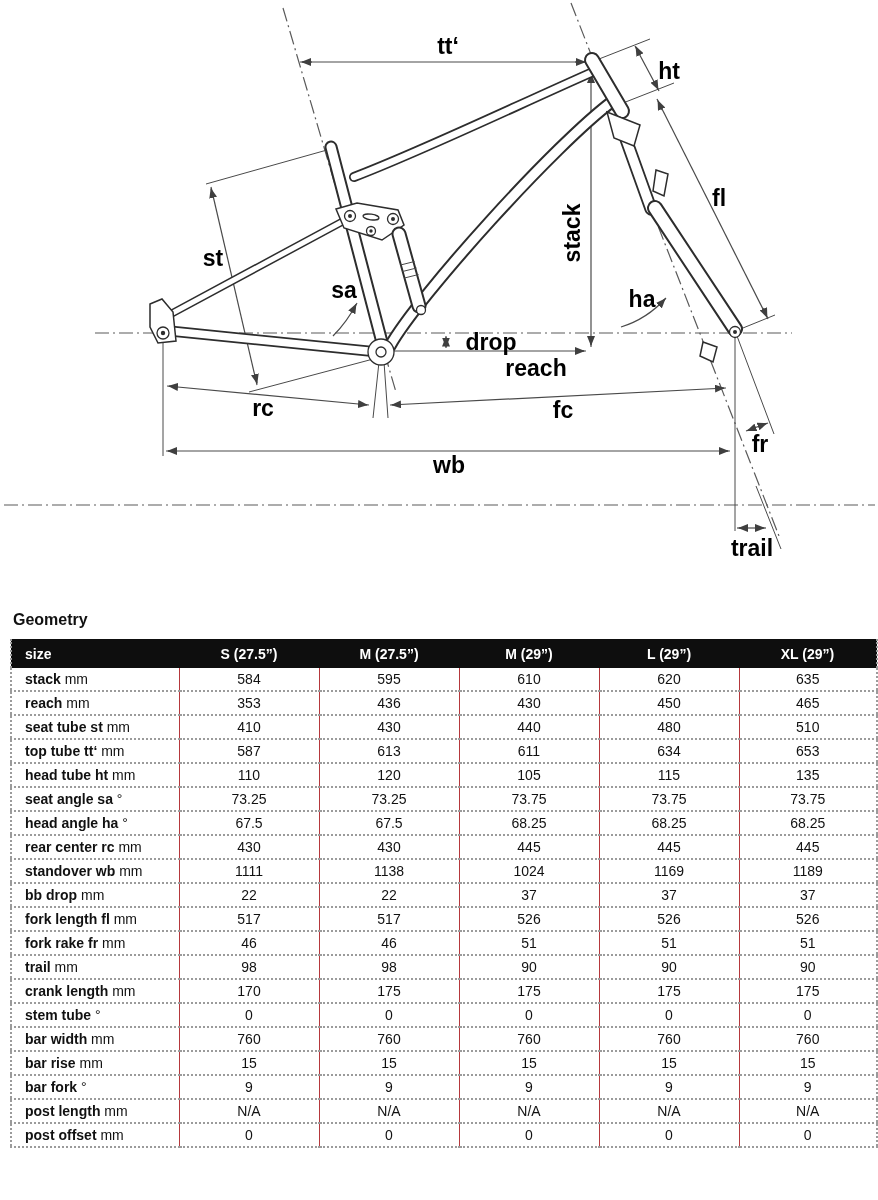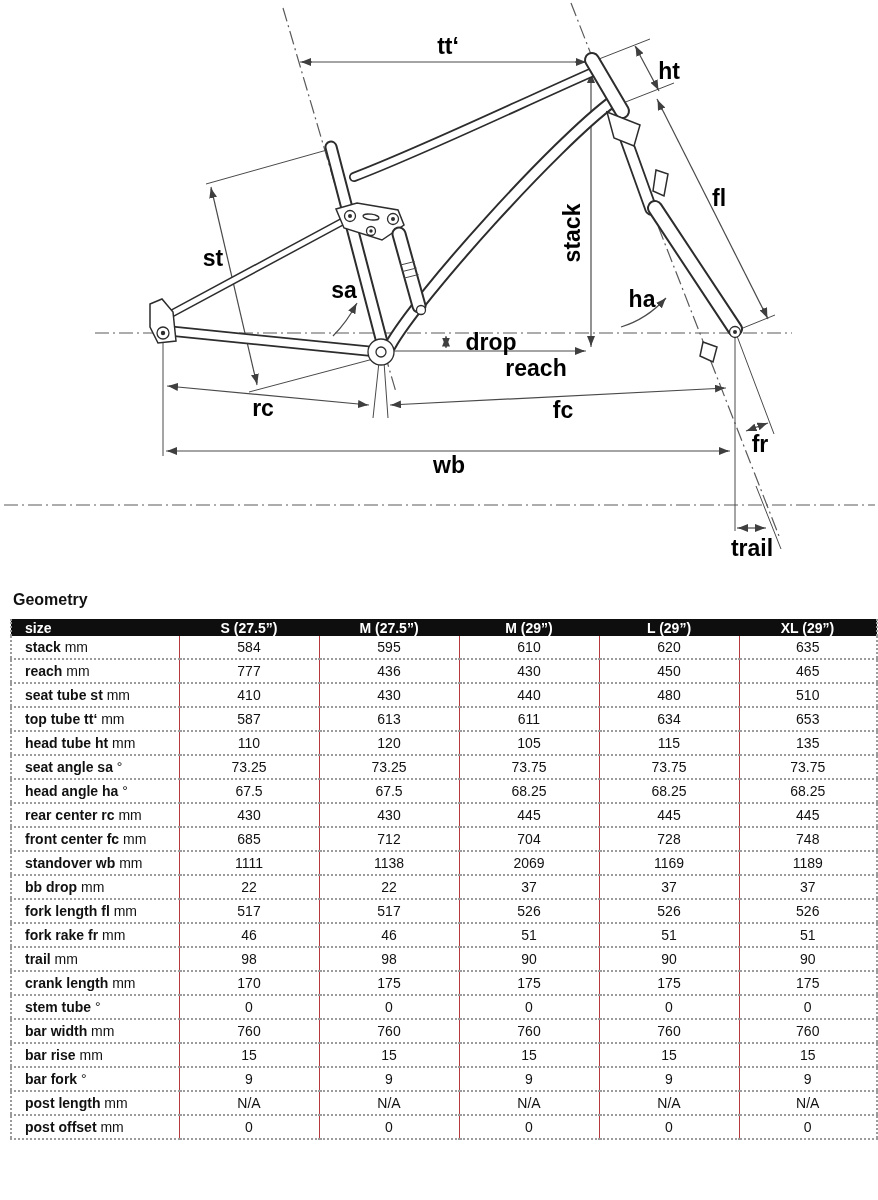--- a/index.html
+++ b/index.html
@@ -11,25 +11,25 @@
   svg .dim{stroke:#4a4a4a;stroke-width:1.2;fill:none}
   svg .ext{stroke:#4a4a4a;stroke-width:1;fill:none}
   svg .to{stroke:#2d2d2d;fill:none;stroke-linecap:round}
   svg .ti{stroke:#fff;fill:none;stroke-linecap:round}
   svg .plate{fill:#fff;stroke:#2d2d2d;stroke-width:1.5}
   svg .hole{fill:#fff;stroke:#2d2d2d;stroke-width:1.3}
   svg .dot{fill:#2d2d2d;stroke:none}
   svg text.lbl{font-family:"Liberation Sans","DejaVu Sans",sans-serif;
                font-weight:bold;font-size:23px;fill:#000}
   .geo-title{font-size:16px;line-height:18px;font-weight:bold;color:#111;
-             margin:6px 0 10px 13px}
+             margin:26px 0 10px 13px}
   table.geo{border-collapse:collapse;table-layout:fixed;width:866px;margin-left:10px;
             border-left:2px dotted #9b9b9b;border-right:2px dotted #9b9b9b}
   table.geo thead th{background:var(--hbg,#0e0e0e);color:#fff;font-size:14px;
-            font-weight:bold;height:17px;text-align:center;padding:0}
+            font-weight:bold;height:29px;text-align:center;padding:0}
   table.geo thead th:first-child{text-align:left;padding-left:13px}
   table.geo tbody td{height:22px;font-size:14px;text-align:center;color:#111;
             padding:0;border-bottom:2px dotted #9b9b9b;font-weight:normal}
   table.geo tbody td:first-child{text-align:left;padding-left:13px}
   table.geo tbody td + td{border-left:1px solid var(--red,#b5383c)}
   .rl{font-weight:bold}
   .ru{font-weight:normal}
 </style>
 </head>
 <body>
@@ -209,21 +209,21 @@
       <tr>
         <td><span class="rl">stack</span><span class="ru"> mm</span></td>
         <td>584</td>
         <td>595</td>
         <td>610</td>
         <td>620</td>
         <td>635</td>
       </tr>
       <tr>
         <td><span class="rl">reach</span><span class="ru"> mm</span></td>
-        <td>777</td>
+        <td>353</td>
         <td>436</td>
         <td>430</td>
         <td>450</td>
         <td>465</td>
       </tr>
       <tr>
         <td><span class="rl">seat tube st</span><span class="ru"> mm</span></td>
         <td>410</td>
         <td>430</td>
         <td>440</td>
@@ -264,32 +264,24 @@
       </tr>
       <tr>
         <td><span class="rl">rear center rc</span><span class="ru"> mm</span></td>
         <td>430</td>
         <td>430</td>
         <td>445</td>
         <td>445</td>
         <td>445</td>
       </tr>
       <tr>
-        <td><span class="rl">front center fc</span><span class="ru"> mm</span></td>
-        <td>685</td>
-        <td>712</td>
-        <td>704</td>
-        <td>728</td>
-        <td>748</td>
-      </tr>
-      <tr>
         <td><span class="rl">standover wb</span><span class="ru"> mm</span></td>
         <td>1111</td>
         <td>1138</td>
-        <td>2069</td>
+        <td>1024</td>
         <td>1169</td>
         <td>1189</td>
       </tr>
       <tr>
         <td><span class="rl">bb drop</span><span class="ru"> mm</span></td>
         <td>22</td>
         <td>22</td>
         <td>37</td>
         <td>37</td>
         <td>37</td>

